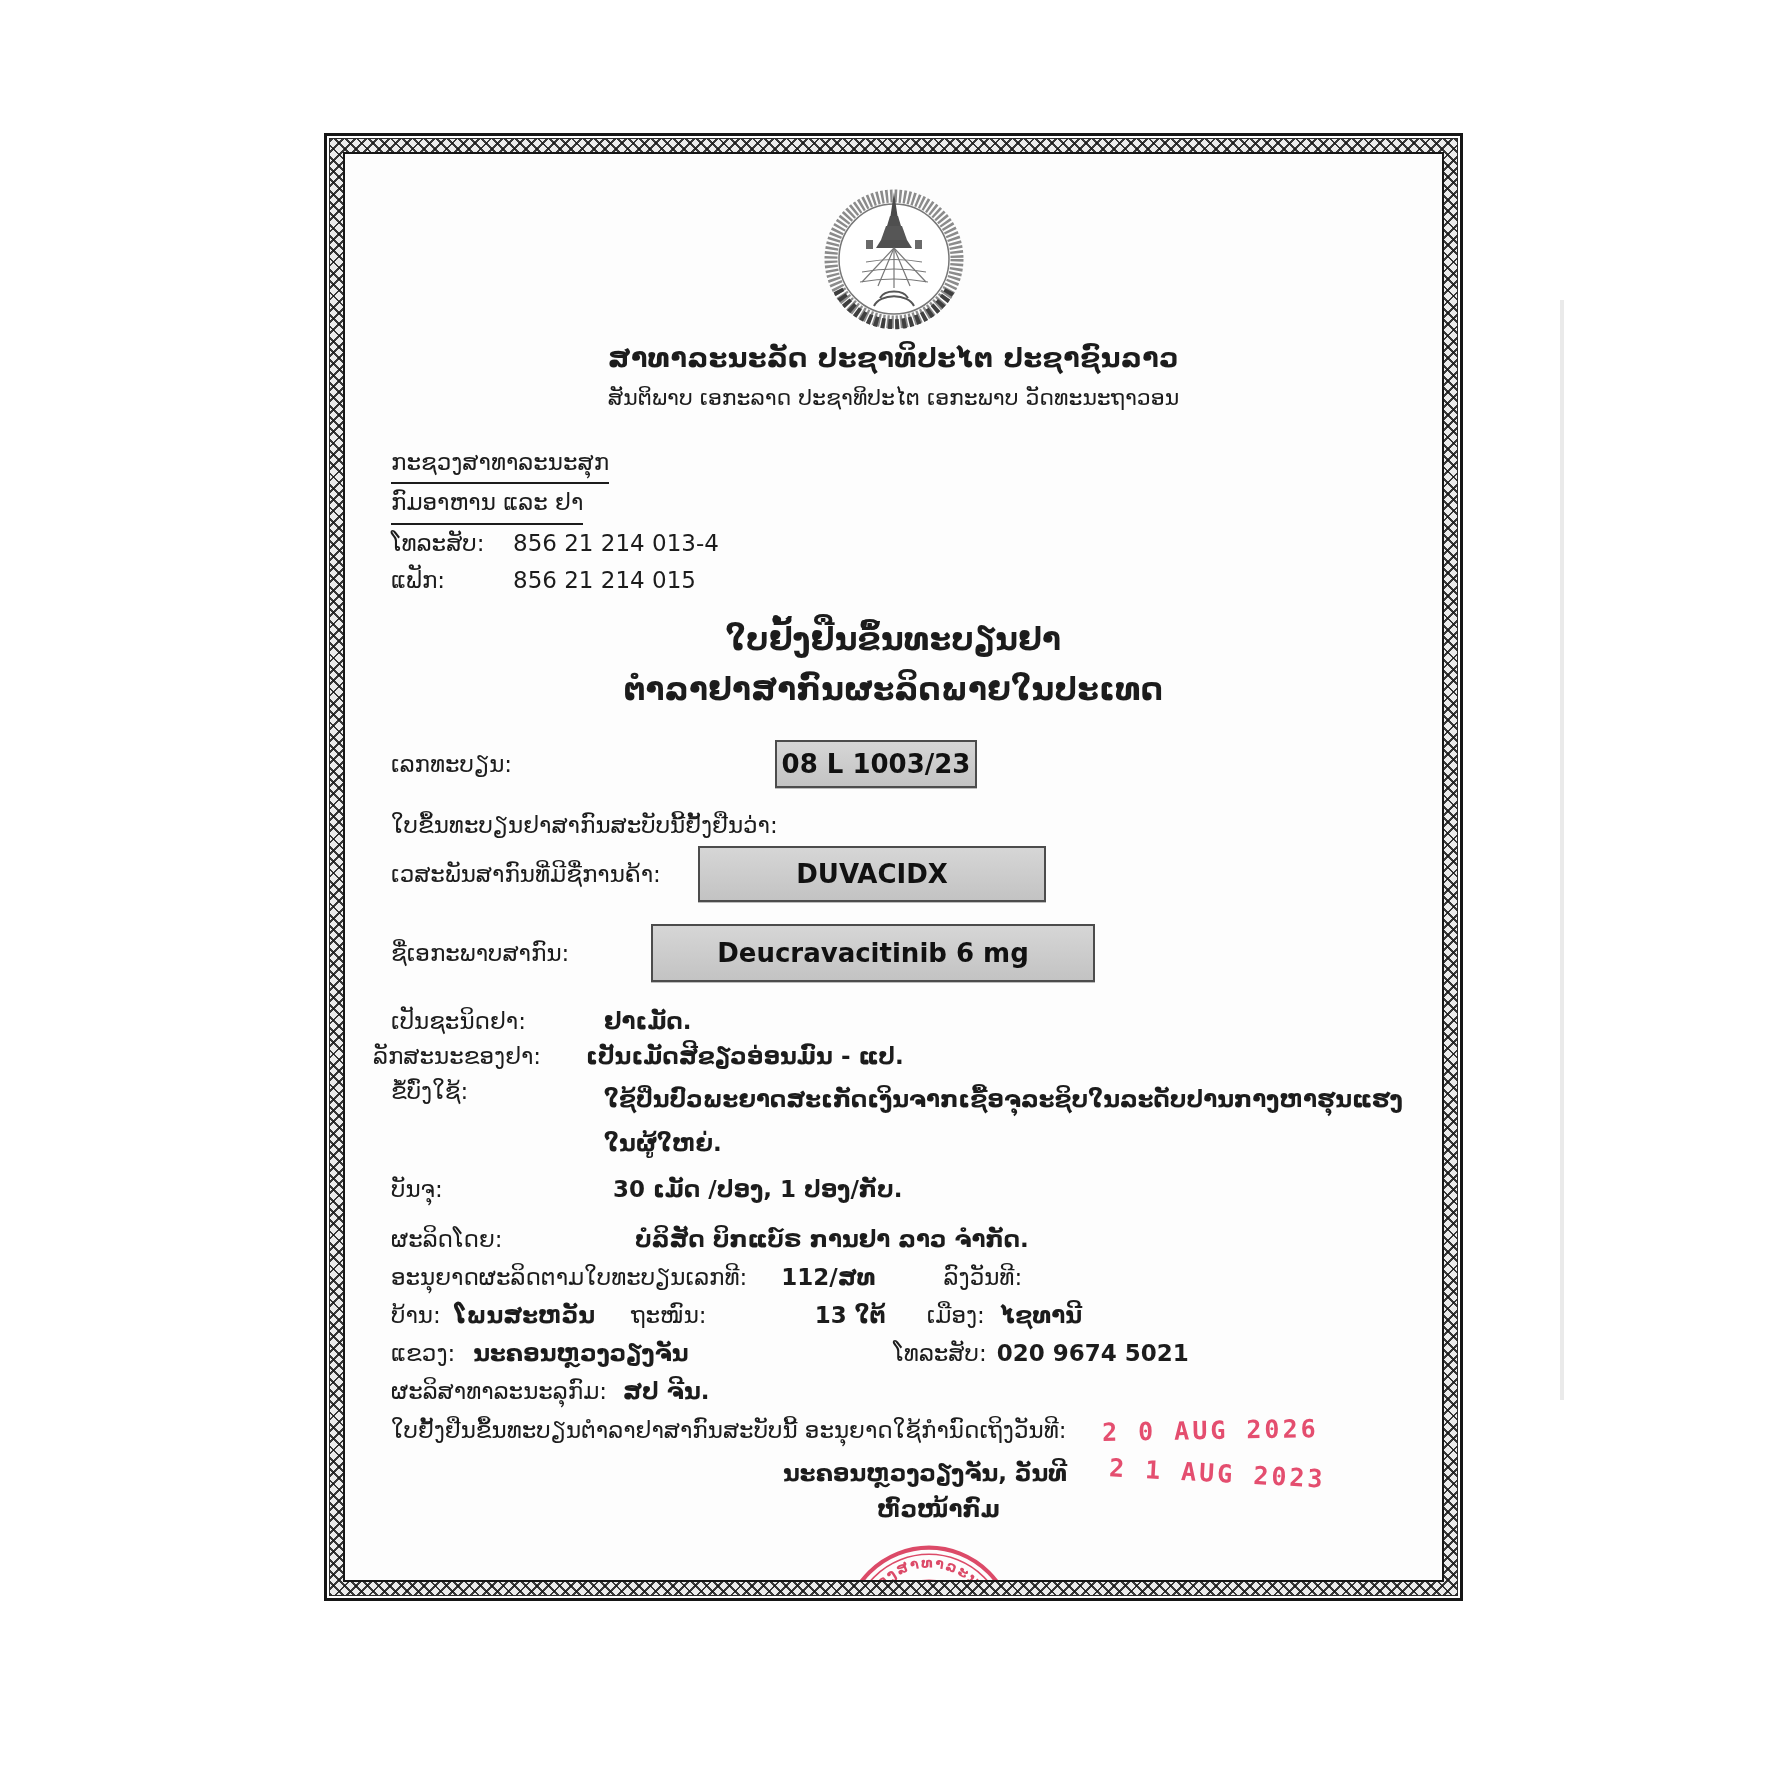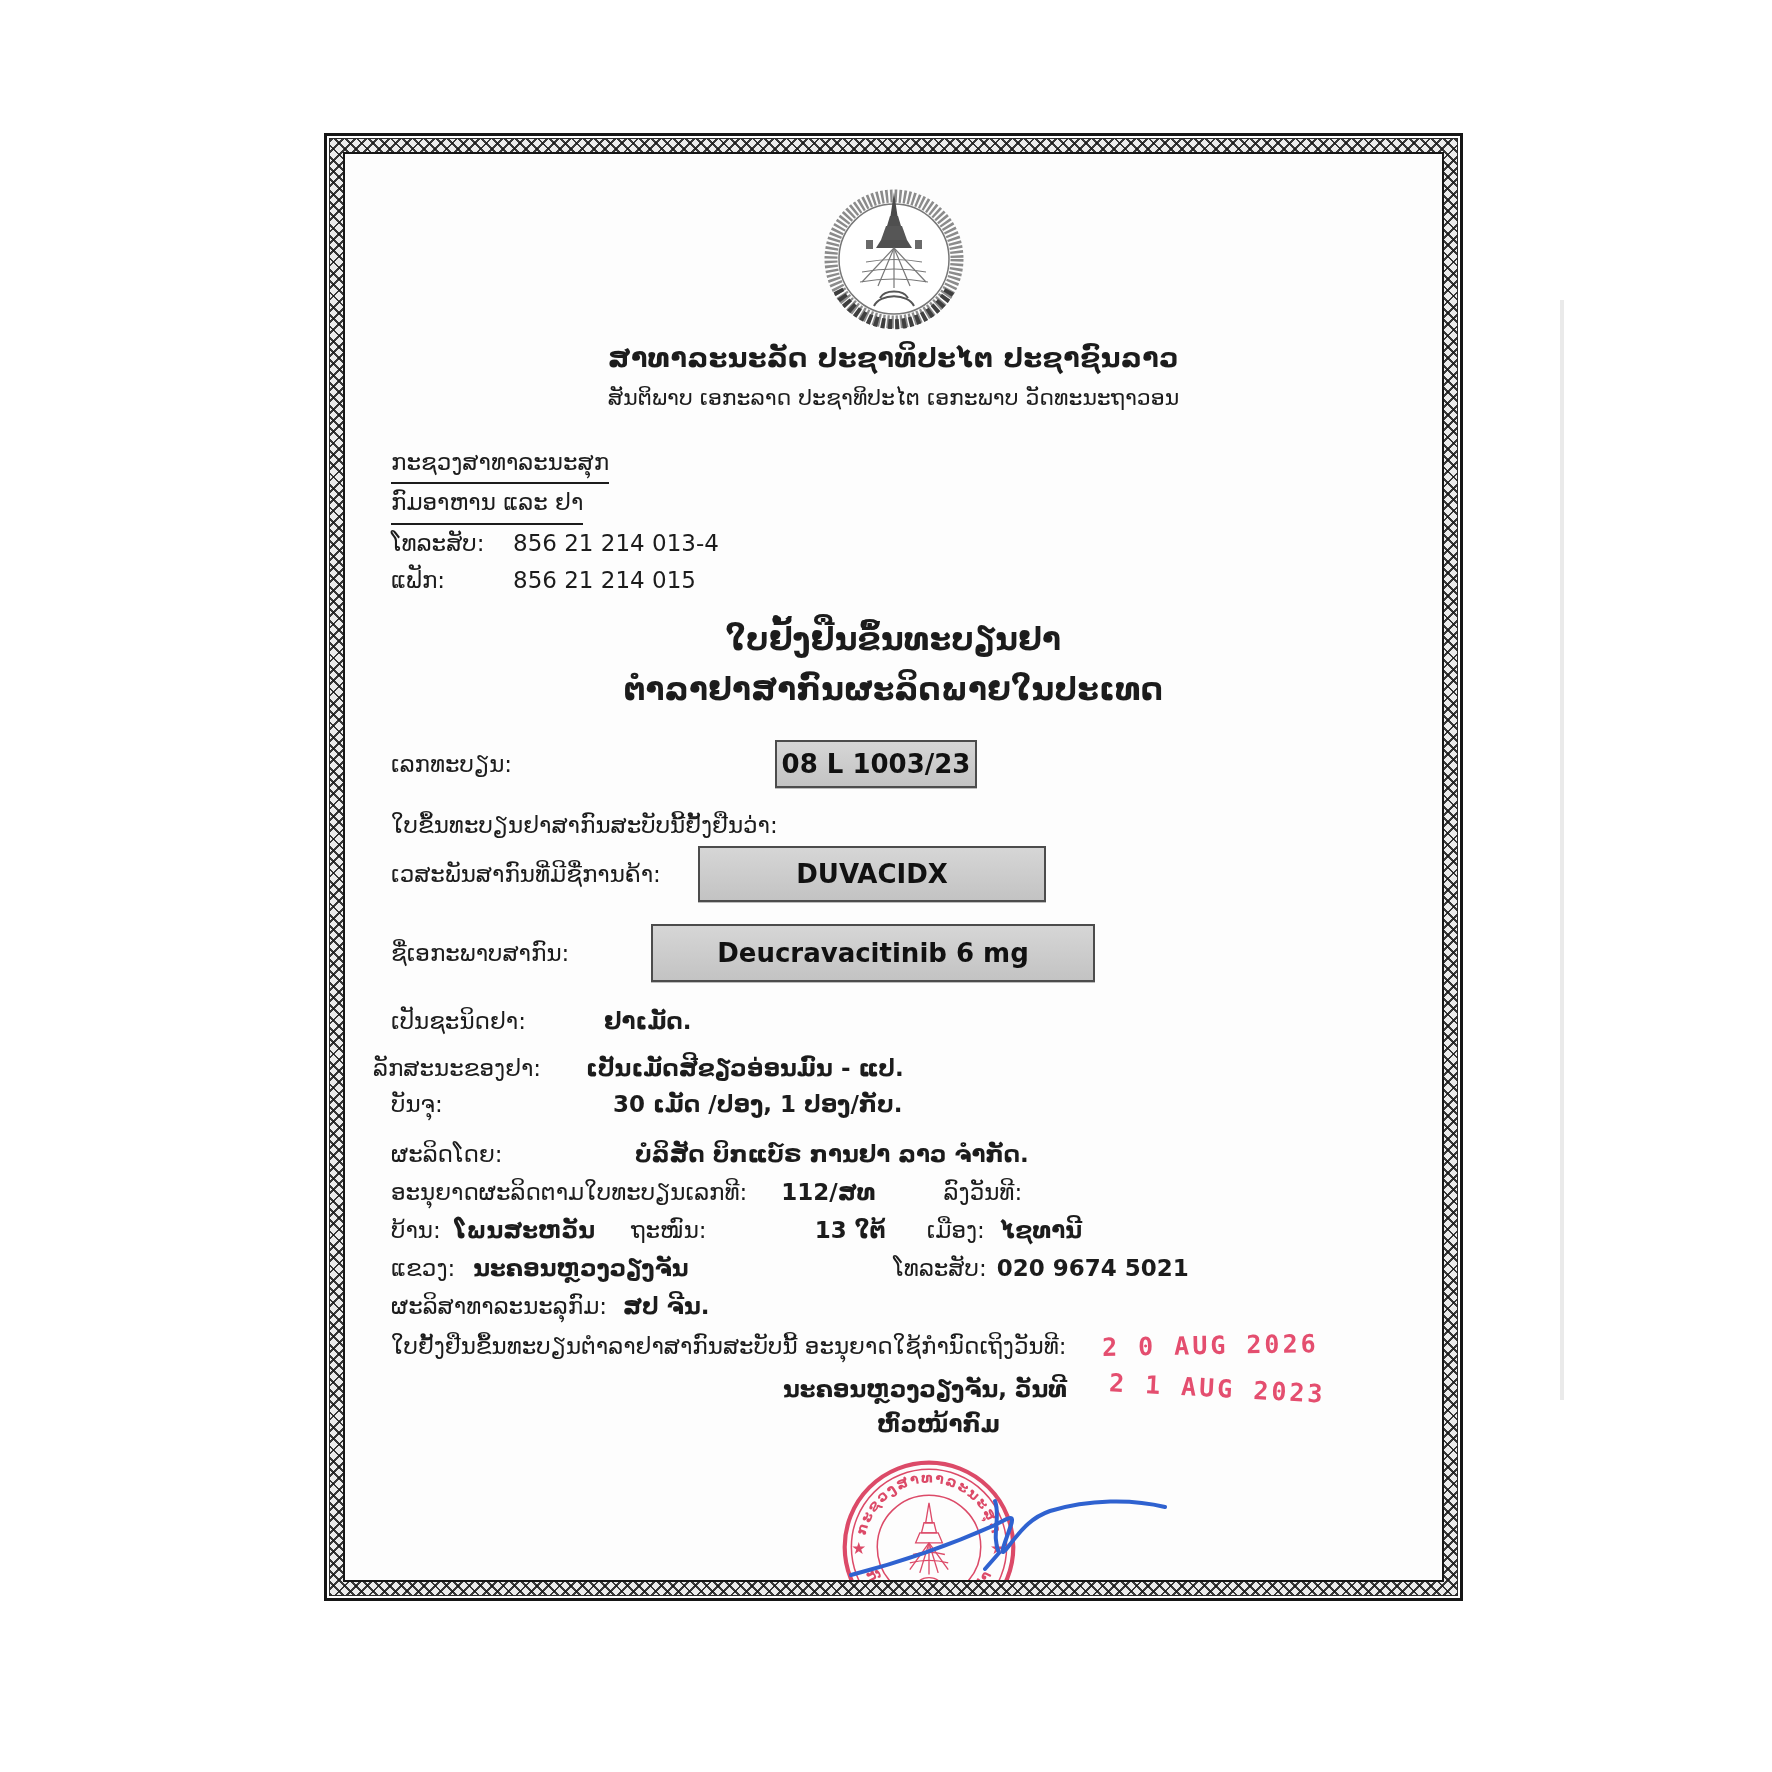--- a/index.html
+++ b/index.html
@@ -110,25 +110,32 @@
           <div class="row" style="margin-top:22px;">
             <span style="width:260px;">ຊື່ເອກະພາບສາກົນ:</span>
             <span class="graybox" style="width:440px;height:54px;">Deucravacitinib 6 mg</span>
           </div>
 
           <div class="row" style="margin-top:26px;">
             <span style="width:213px;">ເປັນຊະນິດຢາ:</span>
             <span class="bold">ຢາເມັດ.</span>
           </div>
 
-          <div class="row" style="margin-top:21px;padding-left:28px;">
+          <div class="row" style="margin-top:9px;padding-left:28px;">
             <span style="width:213px;">ລັກສະນະຂອງຢາ:</span>
             <span class="bold">ເປັນເມັດສີຂຽວອ່ອນມົນ - ແປ.</span>
           </div>
 
+          <div class="row" style="margin-top:9px;align-items:flex-start;">
+            <span style="width:213px;">ຂໍ້ບົ່ງໃຊ້:</span>
+            <span class="bold" style="line-height:1.9;">
+              <span>ໃຊ້ປິ່ນປົວພະຍາດສະເກັດເງິນຈາກເຊື້ອຈຸລະຊິບໃນລະດັບປານກາງຫາຮຸນແຮງ</span><br>
+              <span>ໃນຜູ້ໃຫຍ່.</span>
+            </span>
+          </div>
 
           <div class="row" style="margin-top:10px;">
             <span style="width:222px;">ບັນຈຸ:</span>
             <span class="bold">30 ເມັດ /ປອງ, 1 ປອງ/ກັບ.</span>
           </div>
 
           <div class="row" style="margin-top:24px;gap:22px;">
             <span style="width:222px;">ຜະລິດໂດຍ:</span>
             <span class="bold">ບໍລິສັດ ບິກແບ໌ຣ ການຢາ ລາວ ຈຳກັດ.</span>
           </div>

